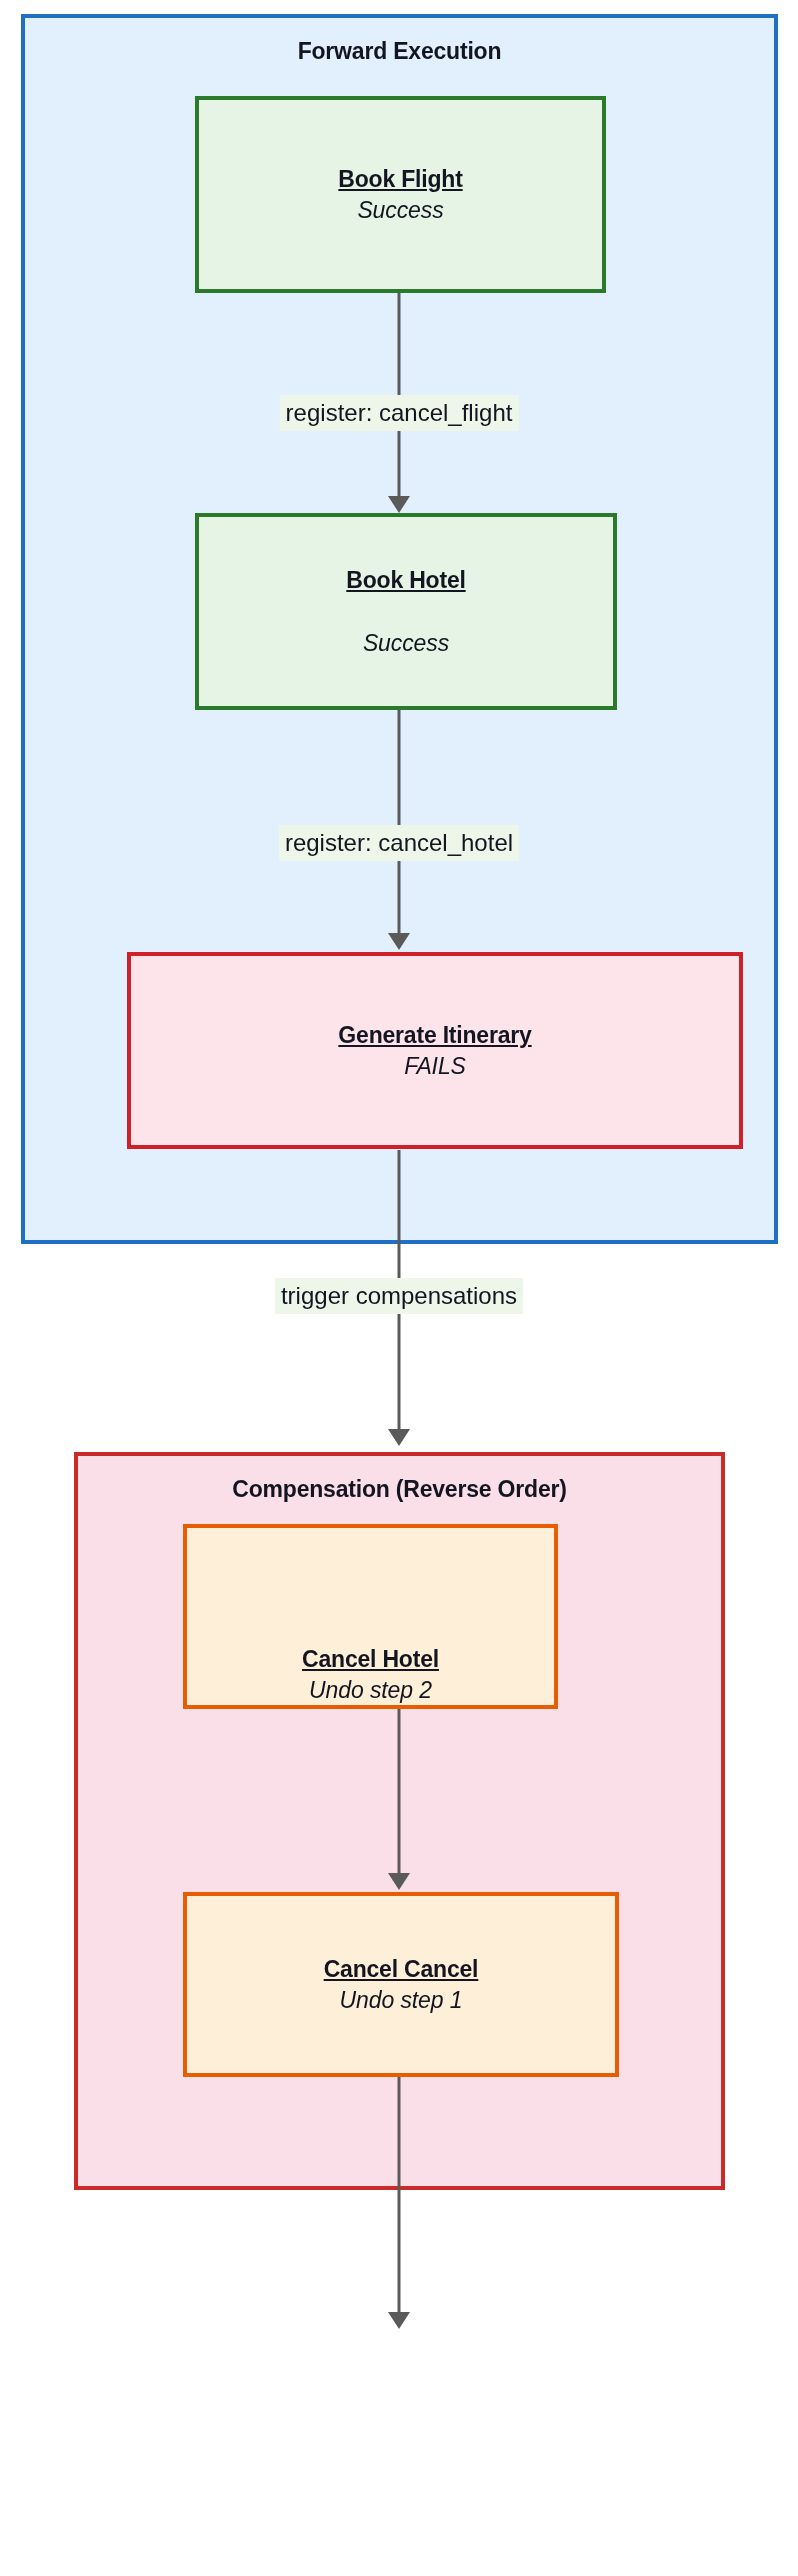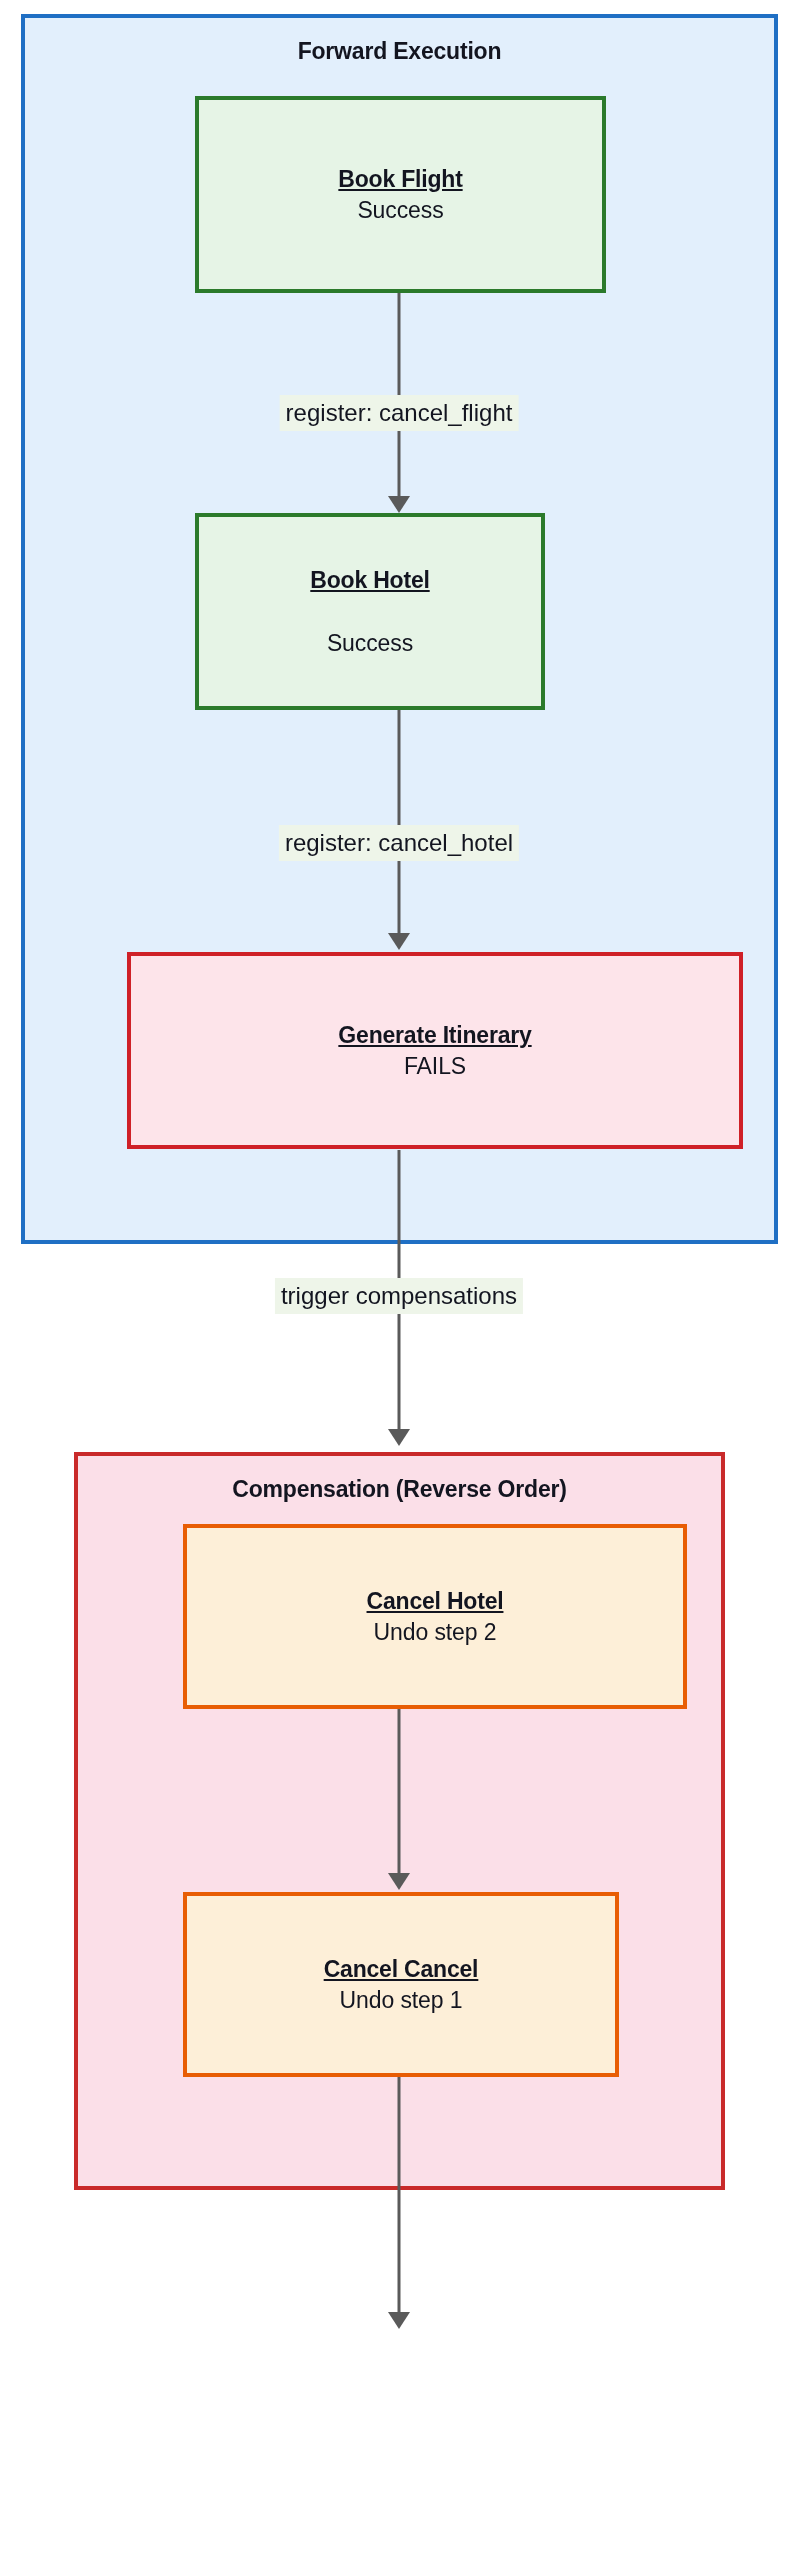--- a/index.html
+++ b/index.html
@@ -71,36 +71,37 @@
   .node-title {
     font-weight: bold;
     font-size: 23px;
     color: #131520;
     line-height: 1.32;
     letter-spacing: -0.2px;
     white-space: nowrap;
     text-decoration: underline;
   }
   .node-sub {
+    font-style: italic;
     font-size: 23px;
     color: #131520;
     line-height: 1.32;
     letter-spacing: -0.1px;
     white-space: nowrap;
   }
 
   .node--success { background: #e6f4e6; border-color: #2b7a2b; }
   .node--failure { background: #fde4ea; border-color: #cf2027; }
   .node--undo    { background: #fdefd8; border-color: #e85d04; }
   .node--report  { background: #f2e2f7; border-color: #7b1fa2; }
 
   #n-book-flight       { left: 195px; top: 96px;   width: 411px; height: 197px; }
-  #n-book-hotel        { left: 195px; top: 513px;  width: 350px; height: 197px; gap: 32px; }
+  #n-book-hotel        { left: 195px; top: 513px;  width: 422px; height: 197px; gap: 32px; }
   #n-generate-itinerary{ left: 127px; top: 952px;  width: 616px; height: 197px; }
-  #n-cancel-hotel      { left: 183px; top: 1524px; width: 504px; height: 185px; }
+  #n-cancel-hotel      { left: 183px; top: 1524px; width: 375px; height: 185px; justify-content: flex-end; }
   #n-cancel-flight     { left: 183px; top: 1892px; width: 436px; height: 185px; }
   #n-report-failure    { left: 126px; top: 2331px; width: 552px; height: 199px; }
 
   
   .edge-line {
     position: absolute;
     width: 3px;
     background: #5a5a5a;
     left: 399px;
     transform: translateX(-50%);

